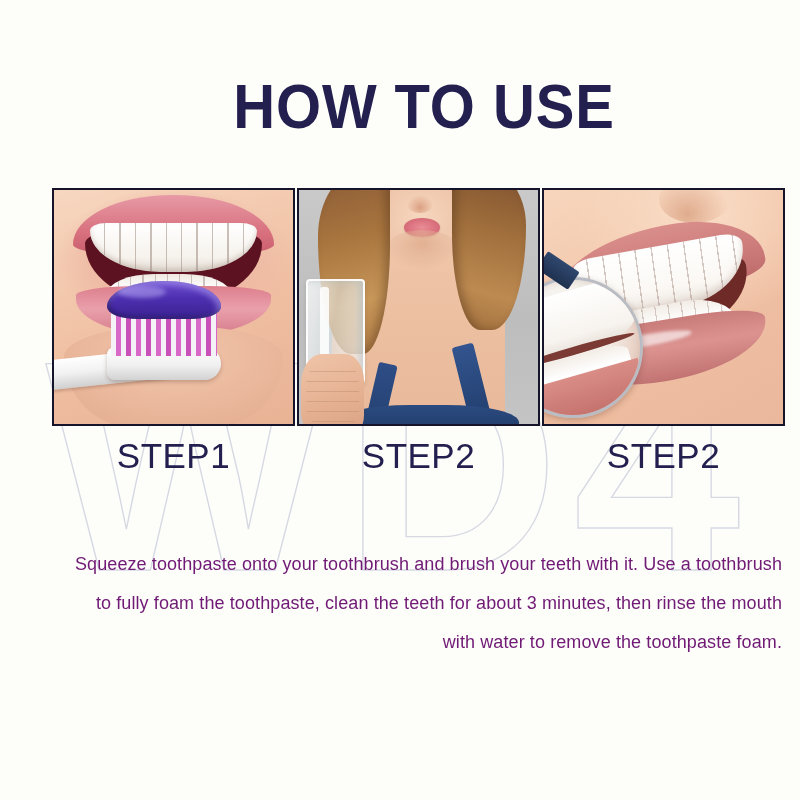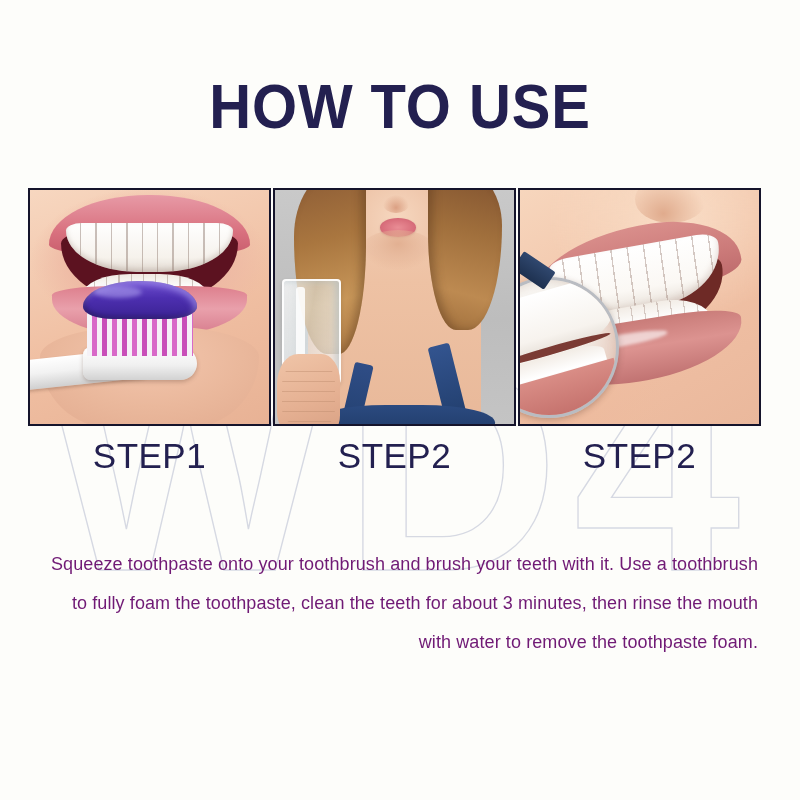--- a/index.html
+++ b/index.html
@@ -35,20 +35,21 @@
     letter-spacing: 14px;
     opacity: .75;
   }
 
   
   #page {
     position: relative;
     width: 697px;
     height: 800px;
     z-index: 2;
+    margin-left: 24px;
   }
 
   
   #page-title {
     position: absolute;
     left: 0;
     top: 74px;
     width: 800px;
     text-align: center;
     color: #232050;

